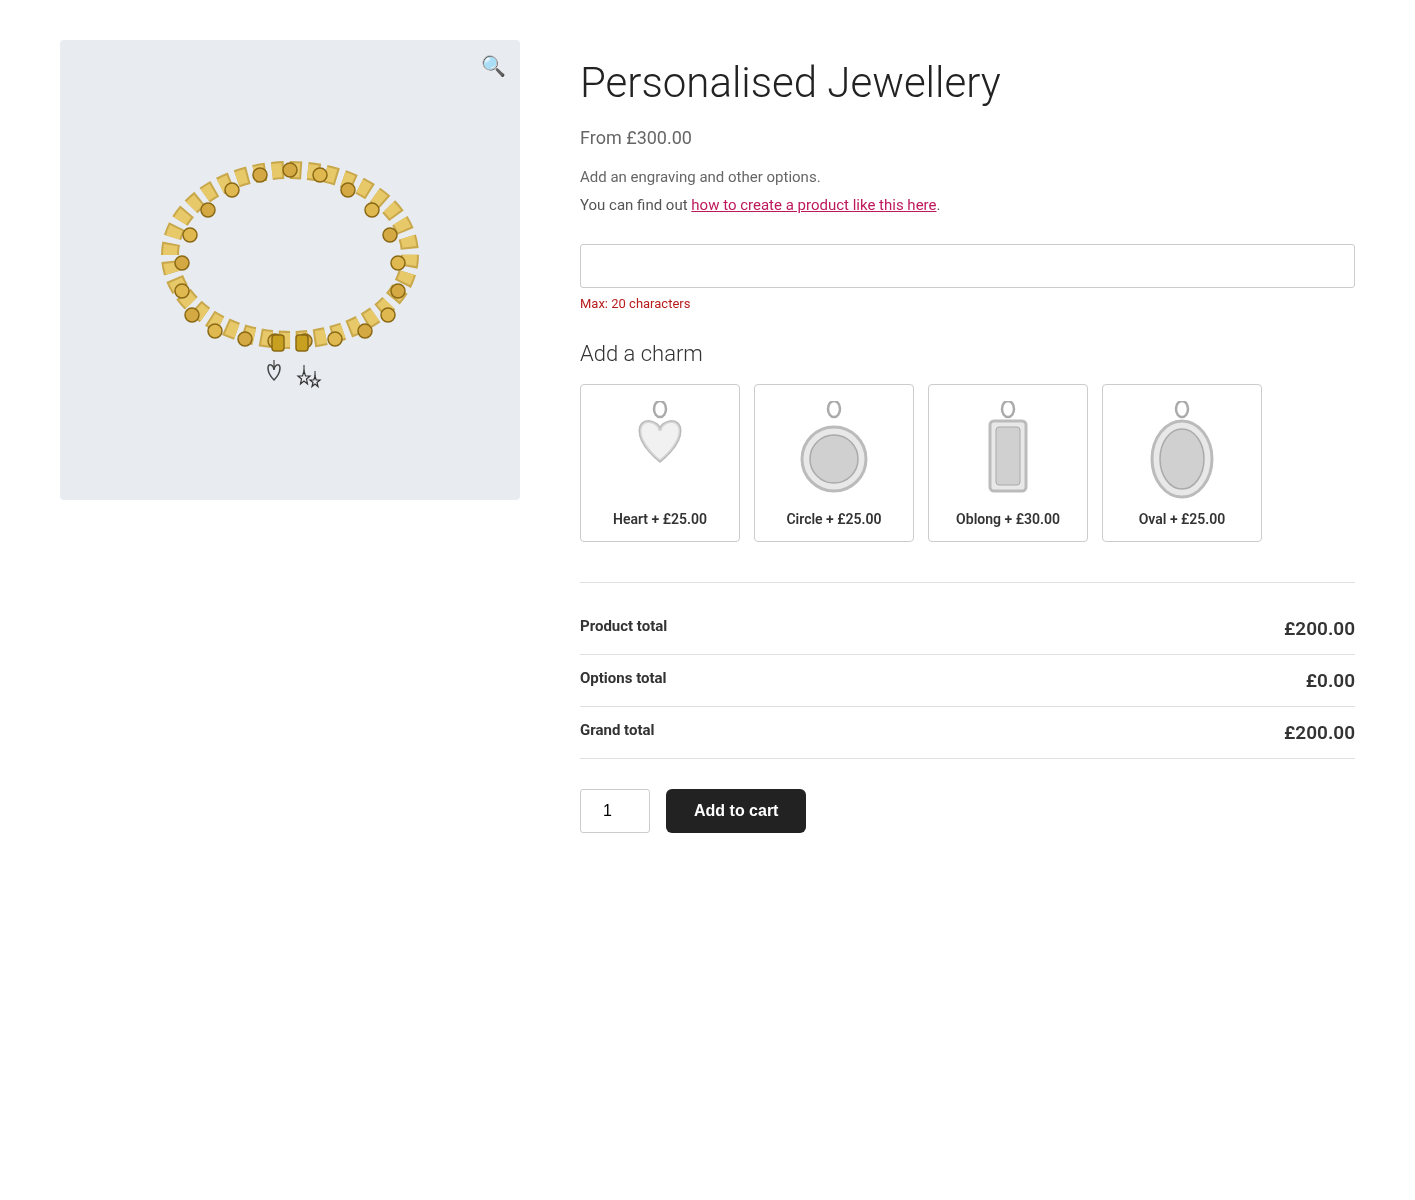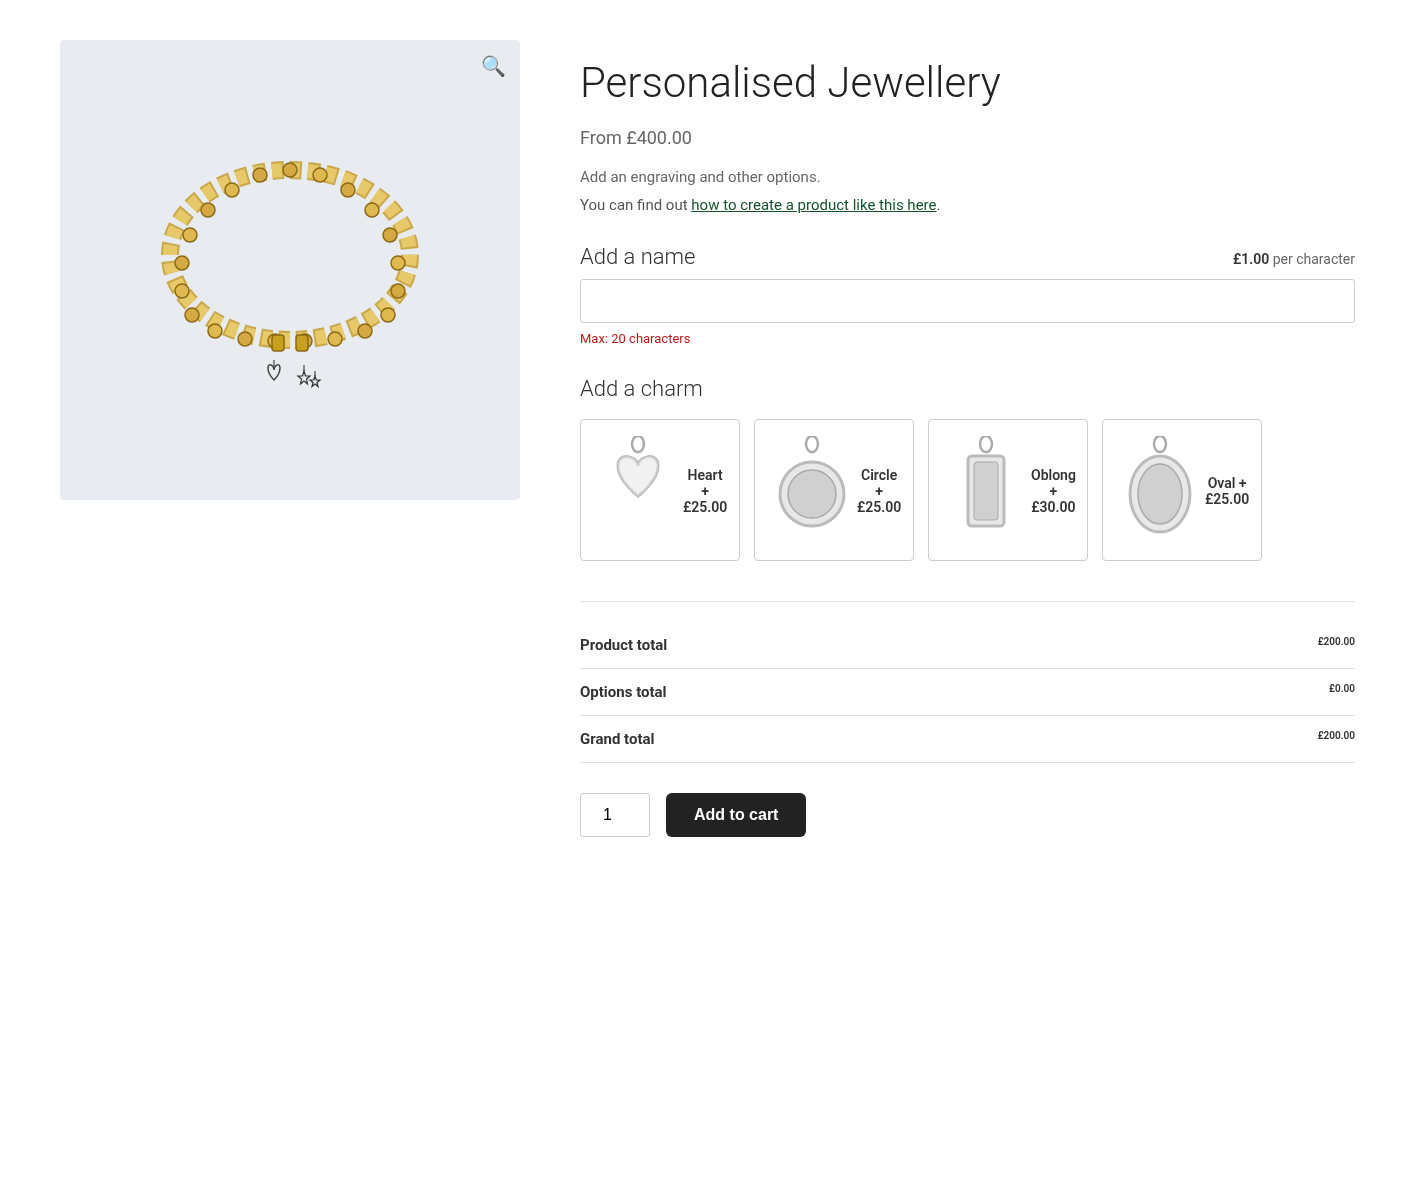--- a/index.html
+++ b/index.html
@@ -64,21 +64,21 @@
       font-size: 15px;
       color: #666;
       margin-bottom: 10px;
     }
     .product-link-text {
       font-size: 15px;
       color: #555;
       margin-bottom: 30px;
     }
     .product-link-text a {
-      color: #14532d;
+      color: #be185d;
       text-decoration: underline;
     }
     .section-label-row {
       display: flex;
       justify-content: space-between;
       align-items: baseline;
       margin-bottom: 10px;
     }
     .section-label {
       font-size: 22px;
@@ -118,21 +118,21 @@
       gap: 14px;
       margin-bottom: 40px;
       flex-wrap: wrap;
     }
     .charm-card {
       border: 1px solid #ccc;
       border-radius: 4px;
       width: 160px;
       padding: 16px 12px 14px;
       display: flex;
-      flex-direction: row;
+      flex-direction: column;
       align-items: center;
       cursor: pointer;
       background: #fff;
       transition: border-color 0.2s;
     }
     .charm-image {
       width: 100px;
       height: 100px;
       display: flex;
       align-items: center;
@@ -156,21 +156,21 @@
       align-items: flex-start;
       padding: 14px 0;
       border-bottom: 1px solid #e0e0e0;
     }
     .total-label {
       font-size: 15px;
       font-weight: 700;
       color: #333;
     }
     .total-value {
-      font-size: 10px;
+      font-size: 19px;
       font-weight: 600;
       color: #333;
     }
     .add-to-cart-row {
       display: flex;
       align-items: center;
       gap: 16px;
       margin-top: 24px;
     }
     .quantity-input {
@@ -251,36 +251,29 @@
           </g>
         </g>
       </svg>
     </div>
   </div>
 
   <div class="product-details-section">
 
     <h1 class="product-title">Personalised Jewellery</h1>
 
-    <p class="product-price">From £400.00</p>
+    <p class="product-price">From £300.00</p>
 
     <p class="product-description">Add an engraving and other options.</p>
 
     <p class="product-link-text">
       <span>You can find out </span><a href="#">how to create a product like this here</a><span>.</span>
     </p>
 
     
-    <div class="section-label-row">
-      <span class="section-label">Add a name</span>
-      <span class="per-character-price">
-        <strong>£1.00</strong>
-        <span> </span><span>per character</span>
-      </span>
-    </div>
     <input type="text" class="name-input" maxlength="20" placeholder="" style="">
     <p class="max-chars">Max: 20 characters</p>
 
     
     <p class="charm-section-label">Add a charm</p>
     <div class="charm-options">
 
       <div class="charm-card">
         <div class="charm-image">
           <svg width="90" height="100" viewBox="0 0 90 100" xmlns="http://www.w3.org/2000/svg">

